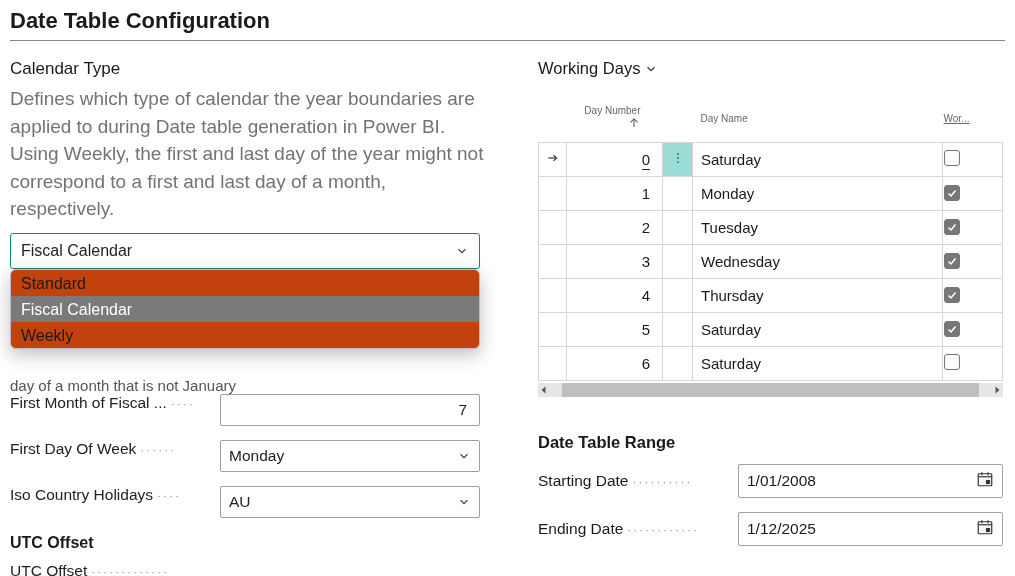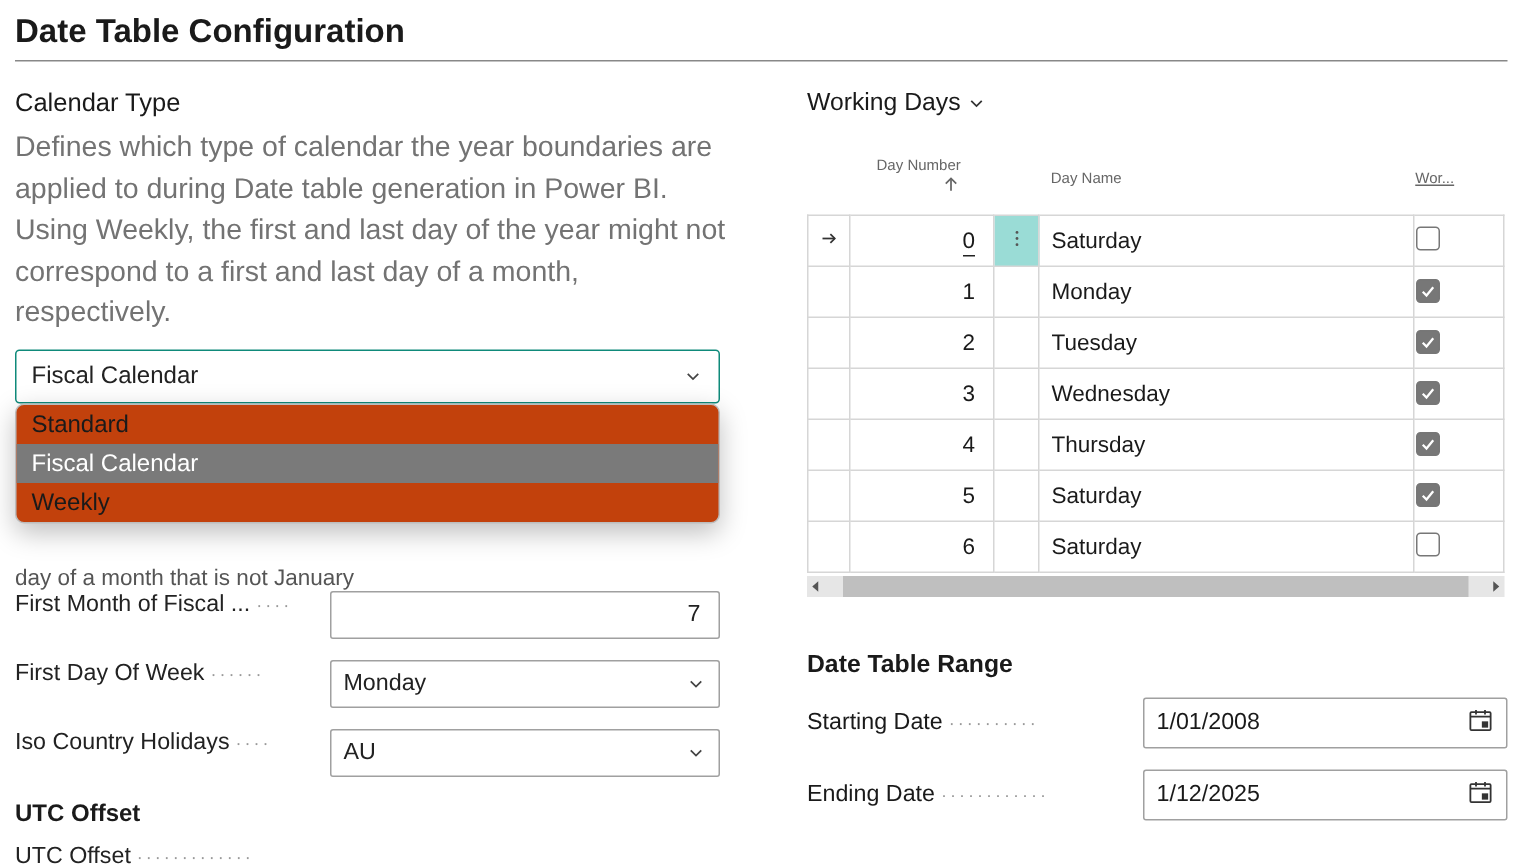--- a/index.html
+++ b/index.html
@@ -221,21 +221,20 @@
     flex: 1;
     max-width: 265px;
     height: 34px;
     border: 1px solid #a0a0a0;
     border-radius: 2px;
     display: flex;
     align-items: center;
     justify-content: space-between;
     padding: 0 8px;
     font-size: 15.5px;
-    margin-left: 24px;
   }
   .cal-icon svg { width: 18px; height: 18px; }
   th.col-num .th-inner {
     display: flex;
     flex-direction: column;
     align-items: flex-end;
     padding-right: 10px;
     line-height: 1.1;
   }
 </style>

